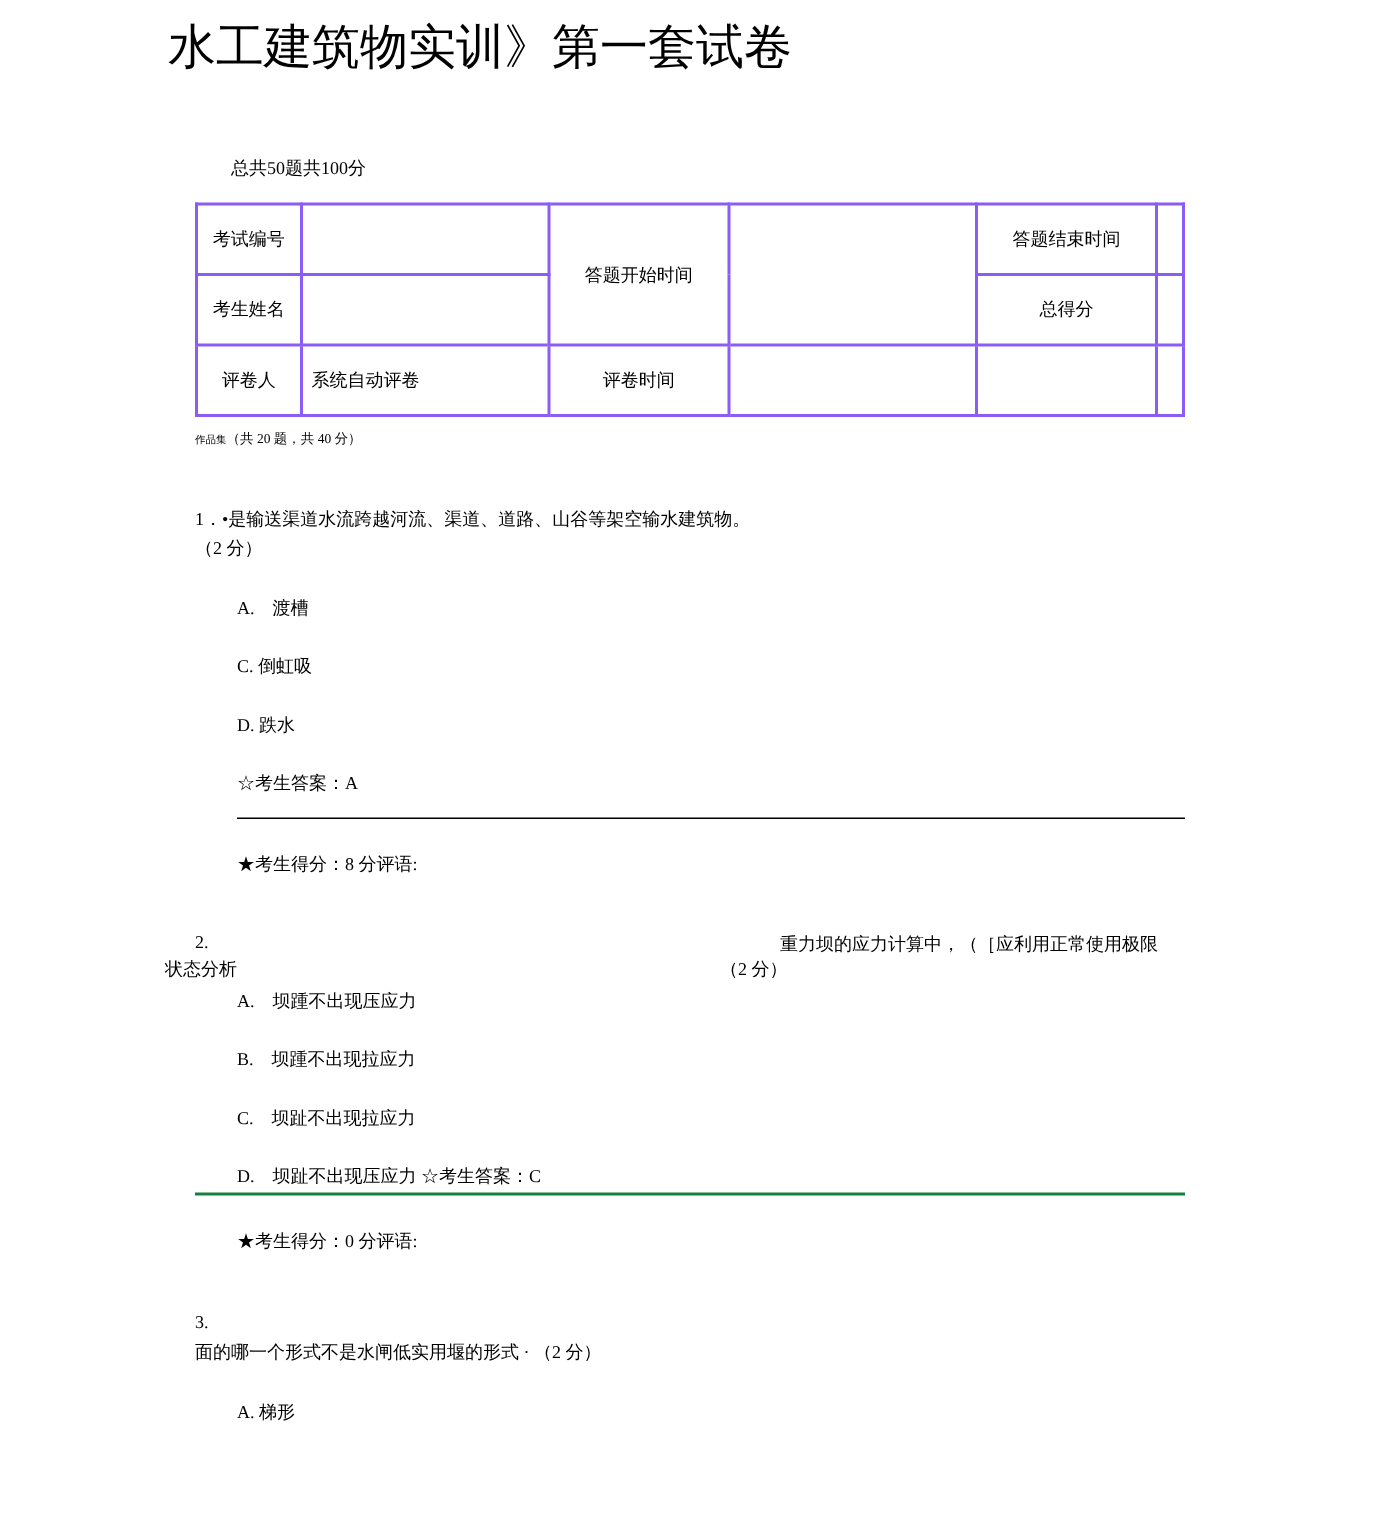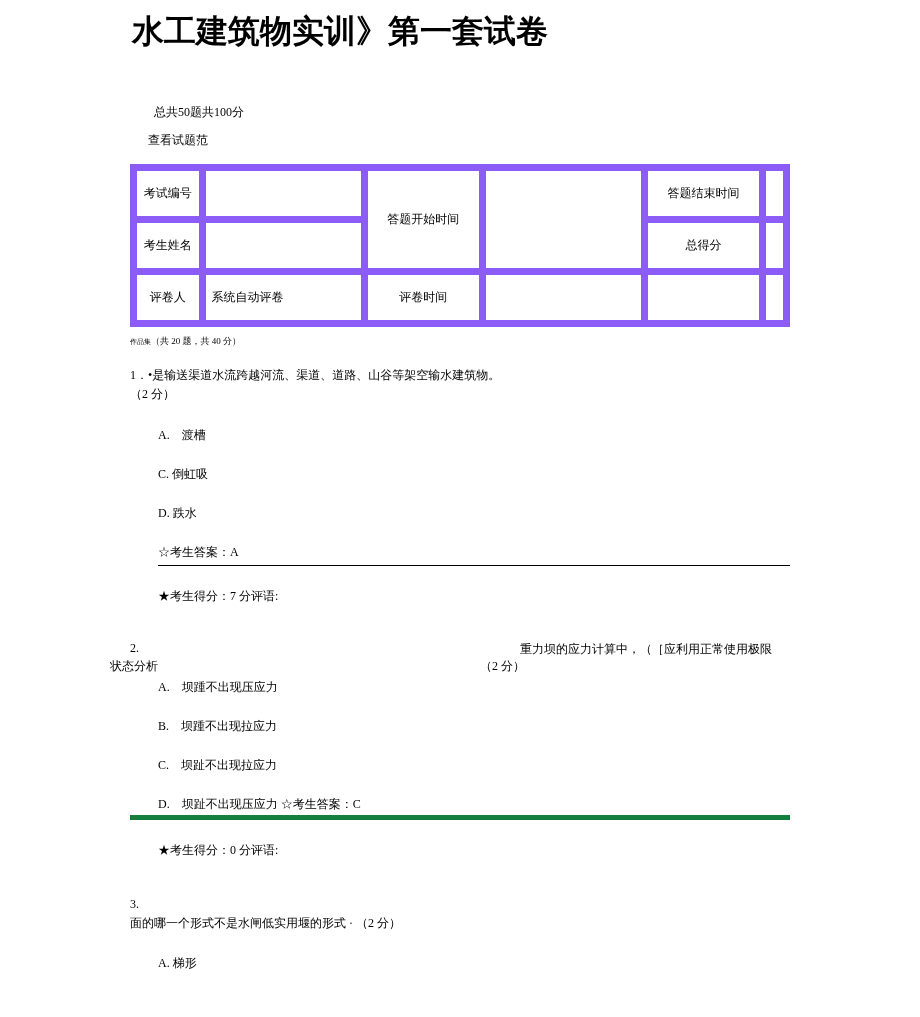--- a/index.html
+++ b/index.html
@@ -9,22 +9,21 @@
       color: #000;
       background: #fff;
       width: 920px;
       margin: 0 auto;
       padding: 0;
     }
     .title {
       font-size: 32px;
       font-family: "SimSun", "宋体", serif;
       padding: 10px 0 0 112px;
-      font-weight: bold;
-      margin-left: 20px;
+      font-weight: normal;
     }
     .content {
       padding: 20px 130px 0 130px;
     }
     .summary {
       margin-top: 30px;
       margin-bottom: 10px;
       margin-left: 24px;
     }
     .review-block {
@@ -34,34 +33,34 @@
     .review-line1 { }
     .review-line2 { padding-left: 28px; }
     .filter-text { margin-left: 40px; }
     table.info {
       border-collapse: collapse;
       width: 100%;
       margin-top: 14px;
       margin-bottom: 8px;
     }
     table.info td, table.info th {
-      border: 7px solid #8b5cf6;
+      border: 2px solid #8b5cf6;
       padding: 14px 6px;
       text-align: center;
       font-weight: normal;
       font-size: 12px;
     }
     table.info .lbl { width: 55px; }
     table.info .val { width: 130px; }
     table.info .lbl2 { width: 95px; }
     table.info .tiny { width: 10px; }
     table.info td.left { text-align: left; padding-left: 6px; }
     .section-header {
       font-size: 9px;
-      margin-bottom: 18px;
+      margin-bottom: 38px;
     }
     .section-header .tiny-label { font-size: 7px; }
     .question {
       margin-bottom: 36px;
     }
     .q-stem {
       margin-bottom: 22px;
       line-height: 1.6;
       flex-direction: column;
     }
@@ -70,21 +69,21 @@
       justify-content: space-between;
     }
     .q-options {
       padding-left: 28px;
     }
     .q-option {
       margin-bottom: 22px;
     }
     .answer-line {
       border-bottom: 1px solid #000;
-      padding-bottom: 4px;
+      padding-bottom: 14px;
       margin-top: 4px;
       margin-left: 28px;
     }
     .score-line {
       margin-top: 22px;
       padding-left: 28px;
     }
     .q2-wrap { }
     .q2-row1 {
       display: flex;
@@ -97,37 +96,36 @@
     }
     .q2-state { width: 370px; }
     .q2-pts { }
     .q3-stem {
       display: flex;
     }
     .q3-num { width: 220px; }
     .q3-text { }
     .answer-combined {
       display: flex;
-      border-bottom: 5px solid #15803d;
+      border-bottom: 2px solid #15803d;
       padding-bottom: 2px;
       padding-left: 28px;
       margin-top: 4px;
     }
   </style>
 </head>
 <body>
 
 <div class="title">水工建筑物实训》第一套试卷</div>
 
 <div class="content">
 
   <div class="summary">总共50题共100分</div>
 
   <div class="review-block">
-    <div class="review-line1">查看试题范</div>
   </div>
 
   <table class="info">
     <tbody>
         <tr>
       <td class="lbl">考试编号</td>
       <td class="val left"></td>
       <td class="lbl2" rowspan="2">答题开始时间</td>
       <td class="val" rowspan="2"></td>
       <td class="lbl2">答题结束时间</td>
@@ -160,21 +158,21 @@
         <span>1．</span><span>•是输送渠道水流跨越河流、渠道、道路、山谷等架空输水建筑物。</span>
       </span>
       <span>（2 分）</span>
     </div>
     <div class="q-options">
       <div class="q-option">A.　渡槽</div>
       <div class="q-option">C. 倒虹吸</div>
       <div class="q-option">D. 跌水</div>
     </div>
     <div class="answer-line">☆考生答案：A</div>
-    <div class="score-line">★考生得分：7 分评语:</div>
+    <div class="score-line">★考生得分：8 分评语:</div>
   </div>
 
   <div class="question q2-wrap">
     <div class="q2-row1">
       <div class="q2-num">2.</div>
       <div class="q2-mid"></div>
       <div class="q2-right">重力坝的应力计算中，（［应利用正常使用极限</div>
     </div>
     <div class="q2-row2" style="margin-left:-20px;">
       <div class="q2-state">状态分析</div>

